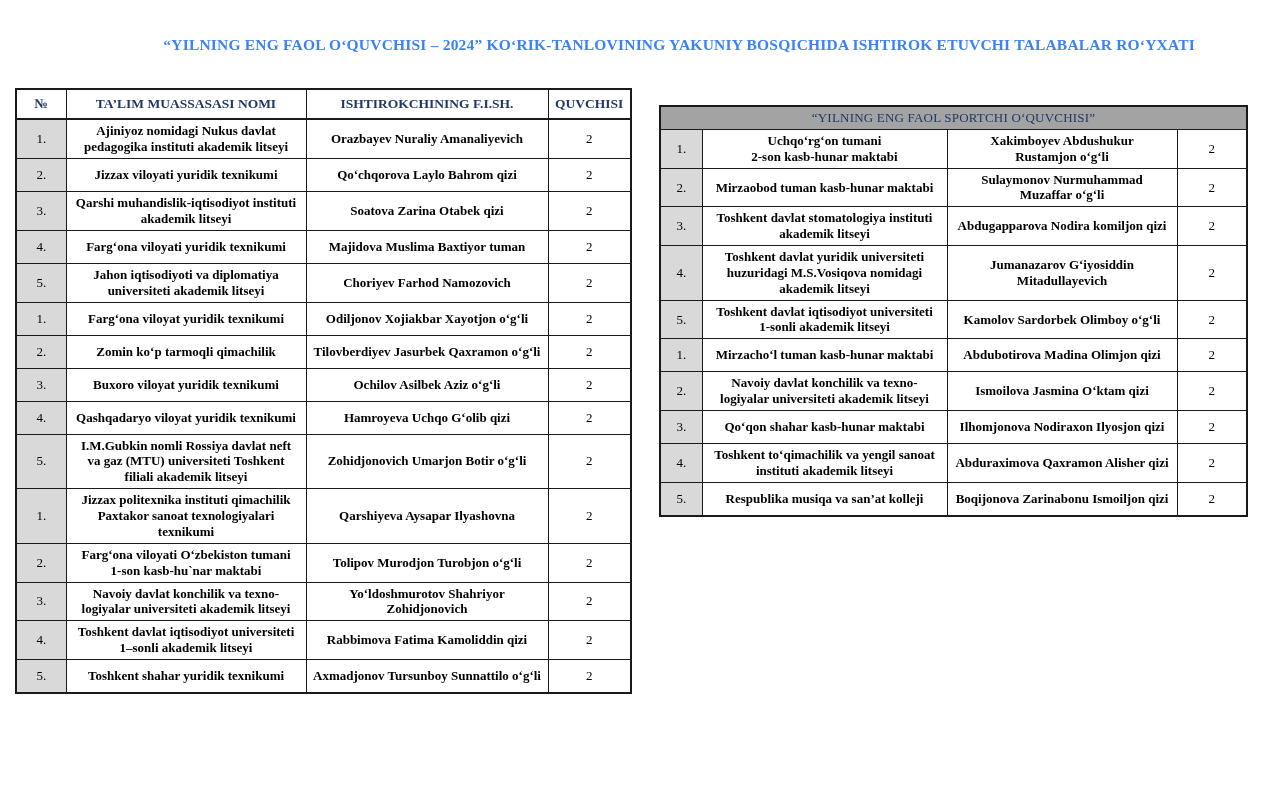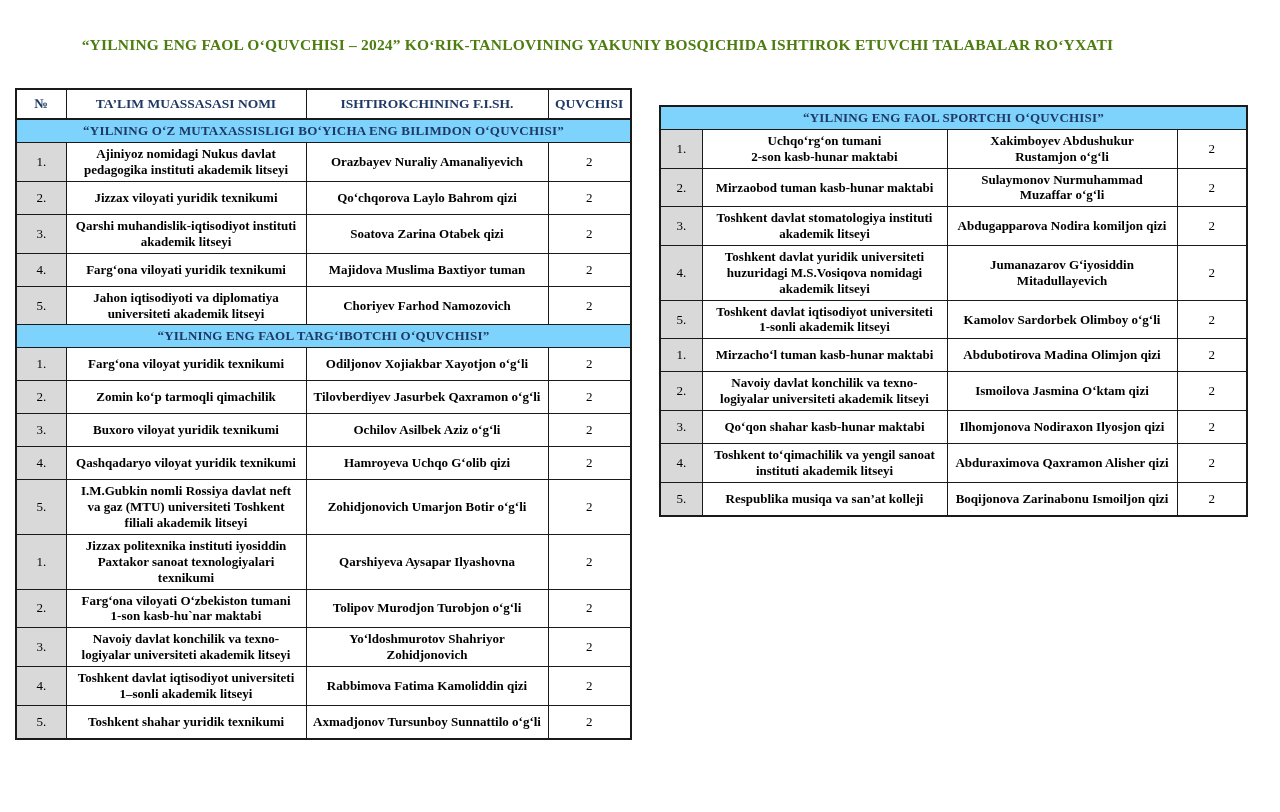--- a/index.html
+++ b/index.html
@@ -3,41 +3,41 @@
 <meta charset="utf-8">
 <style>
   html,body{margin:0;padding:0;}
   body{
     width:1280px;height:812px;background:#ffffff;position:relative;
     font-family:"Liberation Serif","DejaVu Serif",serif;color:#000;
     overflow:hidden;
   }
   .doc-title{
     position:absolute;top:36px;left:0;width:1195px;
-    text-align:center;font-weight:bold;font-size:15.5px;
-    color:#4d7c0f;letter-spacing:.2px;
+    text-align:right;font-weight:bold;font-size:15.5px;
+    color:#3b82f6;letter-spacing:.2px;
   }
   table.roster{
     border-collapse:collapse;table-layout:fixed;
     border:2px solid #1a1a1a;position:absolute;
   }
   #left-table{left:15px;top:88px;width:615px;}
   #right-table{left:659px;top:105px;width:587px;}
   .roster th,.roster td{
     border:1px solid #1a1a1a;text-align:center;vertical-align:middle;
     padding:3px 4px;font-size:13px;line-height:1.22;
     overflow:hidden;
   }
   .roster thead th{
     color:#1f3864;font-weight:bold;font-size:13.5px;
     border-bottom:2.5px solid #1a1a1a;padding:6px 2px;background:#fff;
   }
   .num-cell{background:#d9d9d9;}
   .section-cell{
-    background:#7dd3fc;color:#1f3864;font-weight:bold;
+    background:#a3a3a3;color:#1f3864;font-weight:normal;
     font-size:13.5px;padding:8px 4px;letter-spacing:.2px;
   }
   .wrap-cell{white-space:pre-line;font-weight:bold;}
   .data-row td{height:26px;}
 </style>
 </head>
 <body>
 
 <div class="doc-title">“YILNING ENG FAOL O‘QUVCHISI – 2024” KO‘RIK-TANLOVINING YAKUNIY BOSQICHIDA ISHTIROK ETUVCHI TALABALAR RO‘YXATI</div>
 
@@ -50,23 +50,20 @@
   </colgroup>
   <thead>
     <tr>
       <th>№</th>
       <th>TA’LIM MUASSASASI NOMI</th>
       <th>ISHTIROKCHINING F.I.SH.</th>
       <th>QUVCHISI</th>
     </tr>
   </thead>
   <tbody id="left-body">
-      <tr>
-        <td colspan="4" class="section-cell">“YILNING O‘Z MUTAXASSISLIGI BO‘YICHA ENG BILIMDON O‘QUVCHISI”</td>
-      </tr>
       <tr class="data-row">
         <td class="num-cell">1.</td>
         <td class="wrap-cell">Ajiniyoz nomidagi Nukus davlat
 pedagogika instituti akademik litseyi</td>
         <td class="wrap-cell">Orazbayev Nuraliy Amanaliyevich</td>
         <td>2</td>
       </tr>
       <tr class="data-row">
         <td class="num-cell">2.</td>
         <td class="wrap-cell">Jizzax viloyati yuridik texnikumi</td>
@@ -85,23 +82,20 @@
         <td class="wrap-cell">Farg‘ona viloyati yuridik texnikumi</td>
         <td class="wrap-cell">Majidova Muslima Baxtiyor tuman</td>
         <td>2</td>
       </tr>
       <tr class="data-row">
         <td class="num-cell">5.</td>
         <td class="wrap-cell">Jahon iqtisodiyoti va diplomatiya
 universiteti akademik litseyi</td>
         <td class="wrap-cell">Choriyev Farhod Namozovich</td>
         <td>2</td>
-      </tr>
-      <tr>
-        <td colspan="4" class="section-cell">“YILNING ENG FAOL TARG‘IBOTCHI O‘QUVCHISI”</td>
       </tr>
       <tr class="data-row">
         <td class="num-cell">1.</td>
         <td class="wrap-cell">Farg‘ona viloyat yuridik texnikumi</td>
         <td class="wrap-cell">Odiljonov Xojiakbar Xayotjon o‘g‘li</td>
         <td>2</td>
       </tr>
       <tr class="data-row">
         <td class="num-cell">2.</td>
         <td class="wrap-cell">Zomin ko‘p tarmoqli qimachilik</td>
@@ -123,21 +117,21 @@
       <tr class="data-row">
         <td class="num-cell">5.</td>
         <td class="wrap-cell">I.M.Gubkin nomli Rossiya davlat neft
 va gaz (MTU) universiteti Toshkent
 filiali akademik litseyi</td>
         <td class="wrap-cell">Zohidjonovich Umarjon Botir o‘g‘li</td>
         <td>2</td>
       </tr>
       <tr class="data-row">
         <td class="num-cell">1.</td>
-        <td class="wrap-cell">Jizzax politexnika instituti iyosiddin
+        <td class="wrap-cell">Jizzax politexnika instituti qimachilik
 Paxtakor sanoat texnologiyalari
 texnikumi</td>
         <td class="wrap-cell">Qarshiyeva Aysapar Ilyashovna</td>
         <td>2</td>
       </tr>
       <tr class="data-row">
         <td class="num-cell">2.</td>
         <td class="wrap-cell">Farg‘ona viloyati O‘zbekiston tumani
 1-son kasb-hu`nar maktabi</td>
         <td class="wrap-cell">Tolipov Murodjon Turobjon o‘g‘li</td>

